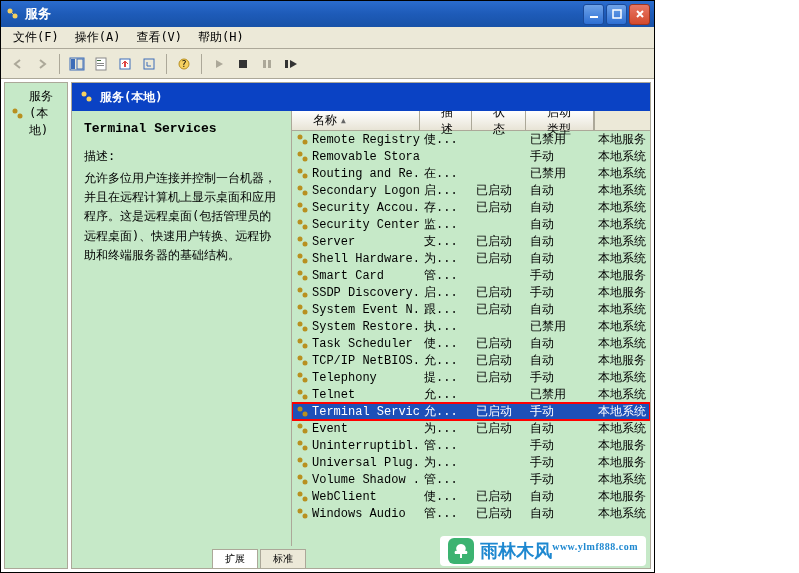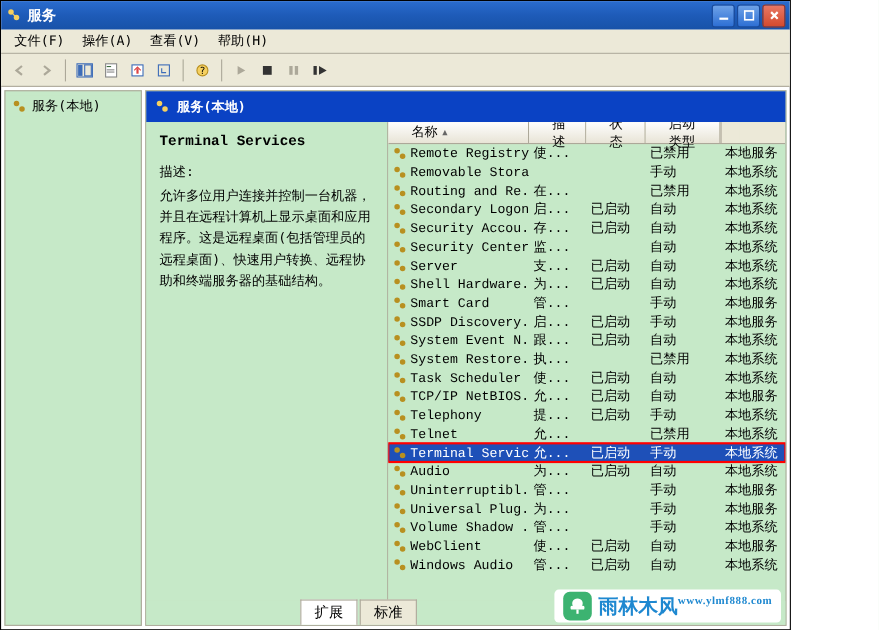--- a/index.html
+++ b/index.html
@@ -1,17 +1,17 @@
 <!DOCTYPE html>
 <html><head>
 <meta charset="utf-8">
 <style>
 * { box-sizing: border-box; margin: 0; padding: 0; }
 body { font-family: "SimSun", "宋体", monospace; font-size: 12px; background: #fff; }
-.outer { width: 719px; height: 573px; border: 1px solid #000; overflow: hidden; position: relative; }
+.outer { width: 655px; height: 573px; border: 1px solid #000; overflow: hidden; position: relative; }
 .titlebar { height: 26px; background: linear-gradient(to bottom, #2a6cce 0%, #1e5bb8 50%, #1852a8 100%); display: flex; align-items: center; padding: 0 4px; color: #fff; }
 .titlebar .app-icon { width: 16px; height: 16px; margin-right: 4px; display: inline-flex; align-items: center; justify-content: center; }
 .titlebar .title { flex: 1; font-weight: bold; font-size: 13px; }
 .win-btns { display: flex; gap: 2px; }
 .win-btn { width: 21px; height: 21px; background: linear-gradient(to bottom,#6fa3e8,#2d6fd4); border: 1px solid #1a4a9a; border-radius: 3px; display: flex; align-items: center; justify-content: center; color: #fff; font-weight: bold; font-size: 11px; cursor: pointer; }
 .win-btn.close { background: linear-gradient(to bottom,#e87865,#d44a2d); border-color: #a03520; }
 .menubar { height: 22px; background: #ece9d8; border-bottom: 1px solid #aca899; display: flex; align-items: center; padding: 0 4px; }
 .menu-item { padding: 2px 8px; cursor: pointer; }
 .toolbar { height: 30px; background: #ece9d8; border-bottom: 1px solid #aca899; display: flex; align-items: center; padding: 0 6px; gap: 2px; }
 .tool-btn { width: 22px; height: 22px; display: flex; align-items: center; justify-content: center; border: 1px solid transparent; cursor: pointer; }
@@ -42,21 +42,21 @@
 .row.selected { background: #1e50b8; color: #fff; }
 .row.highlighted { outline: 2px solid red; outline-offset: -1px; }
 .cell { padding: 0 4px; white-space: nowrap; overflow: hidden; text-overflow: clip; }
 .cell.c-name { width: 128px; display: flex; align-items: center; gap: 2px; }
 .cell.c-desc { width: 52px; }
 .cell.c-status { width: 54px; }
 .cell.c-startup { width: 68px; }
 .cell.c-logon { flex: 1; }
 .svc-icon { width: 14px; height: 14px; display: inline-flex; flex-shrink: 0; }
 .tabs { height: 22px; background: #c6e9c8; display: flex; align-items: flex-end; padding-left: 140px; }
-.tab { border: 1px solid #aca899; border-bottom: none; padding: 2px 12px; background: #ece9d8; margin-right: 2px; font-size: 13px; cursor: pointer; }
+.tab { border: 1px solid #aca899; border-bottom: none; padding: 2px 12px; background: #ece9d8; margin-right: 2px; font-size: 10px; cursor: pointer; }
 .tab.active { background: #fff; }
 .watermark { position: absolute; bottom: 6px; right: 8px; display: flex; align-items: center; gap: 6px; background: #fff; padding: 2px 8px; border-radius: 4px; }
 .watermark .logo { width: 26px; height: 26px; background: #3cb371; border-radius: 6px; display: flex; align-items: center; justify-content: center; }
 .watermark .wm-text { color: #1e88d0; font-weight: bold; font-size: 18px; display: flex; flex-direction: row; line-height: 1; font-family: Liberation Serif, serif; }
 .watermark .wm-url { color: #1e88d0; font-size: 10px; font-weight: bold; letter-spacing: 0.5px; }
 .sort-arrow { font-size: 8px; margin-left: 4px; color: #666; }
 svg { display: block; }
 </style>
 </head>
 <body>
@@ -471,21 +471,21 @@
                 <div class="cell c-logon">本地系统</div>
               </div>
               <div class="row">
                 <div class="cell c-name">
                   <span class="svc-icon">
                     <svg width="14" height="14">
                       <circle cx="4" cy="4" r="2.5" fill="#b89020"></circle>
                       <circle cx="9" cy="9" r="2.5" fill="#b89020"></circle>
                     </svg>
                   </span>
-                  <span>Audio</span>
+                  <span>Event</span>
                 </div>
                 <div class="cell c-desc">为...</div>
                 <div class="cell c-status">已启动</div>
                 <div class="cell c-startup">自动</div>
                 <div class="cell c-logon">本地系统</div>
               </div>
               <div class="row">
                 <div class="cell c-name">
                   <span class="svc-icon">
                     <svg width="14" height="14">

